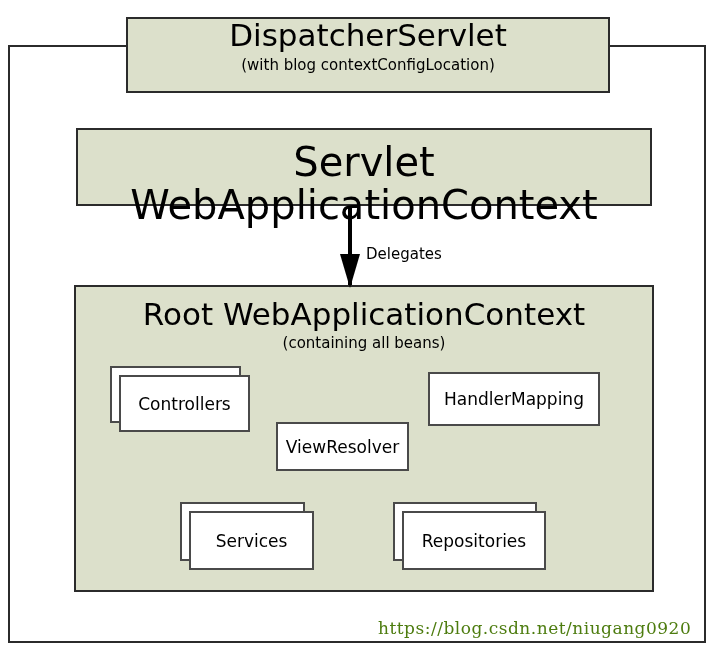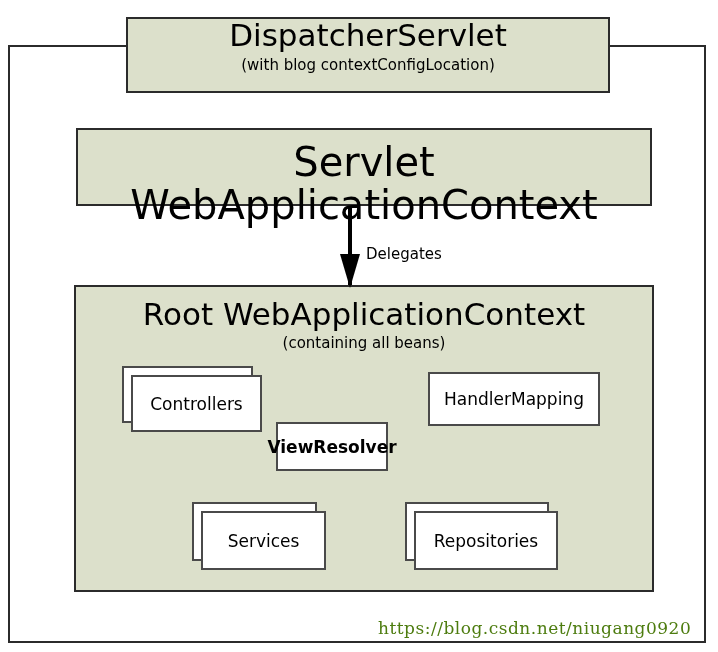--- a/index.html
+++ b/index.html
@@ -118,21 +118,20 @@
     font-size: 15px;
     color: #000;
     z-index: 6;
     white-space: nowrap;
   }
 
   
   .stack {
     position: absolute;
     z-index: 4;
-    margin-left: 12px;
   }
   .stack .card {
     position: absolute;
     box-sizing: border-box;
     border: 2px solid #4a4a4a;
     background: #ffffff;
   }
   .stack .card.back {
     left: 0;
     top: 0;
@@ -158,21 +157,21 @@
     justify-content: center;
     font-size: 17px;
     color: #000;
     z-index: 4;
   }
 
   
   #controllers-stack { left: 110px; top: 366px; width: 140px; height: 66px; }
   #controllers-stack .card { width: 131px; height: 57px; }
 
-  #view-resolver-box { left: 276px; top: 422px; width: 112px; height: 49px; font-weight: bold; }
+  #view-resolver-box { left: 276px; top: 422px; width: 133px; height: 49px; }
 
   #handler-mapping-box { left: 428px; top: 372px; width: 172px; height: 54px; }
 
   #services-stack { left: 180px; top: 502px; width: 120px; height: 68px; }
   #services-stack .card { width: 125px; height: 59px; }
 
   #repositories-stack { left: 393px; top: 502px; width: 141px; height: 68px; }
   #repositories-stack .card { width: 144px; height: 59px; }
 
   

